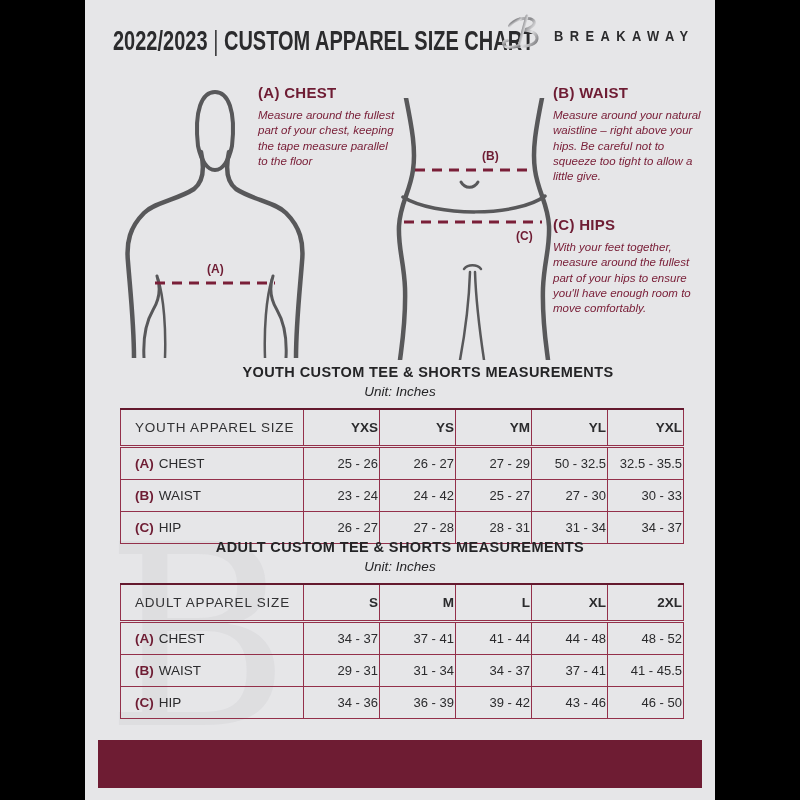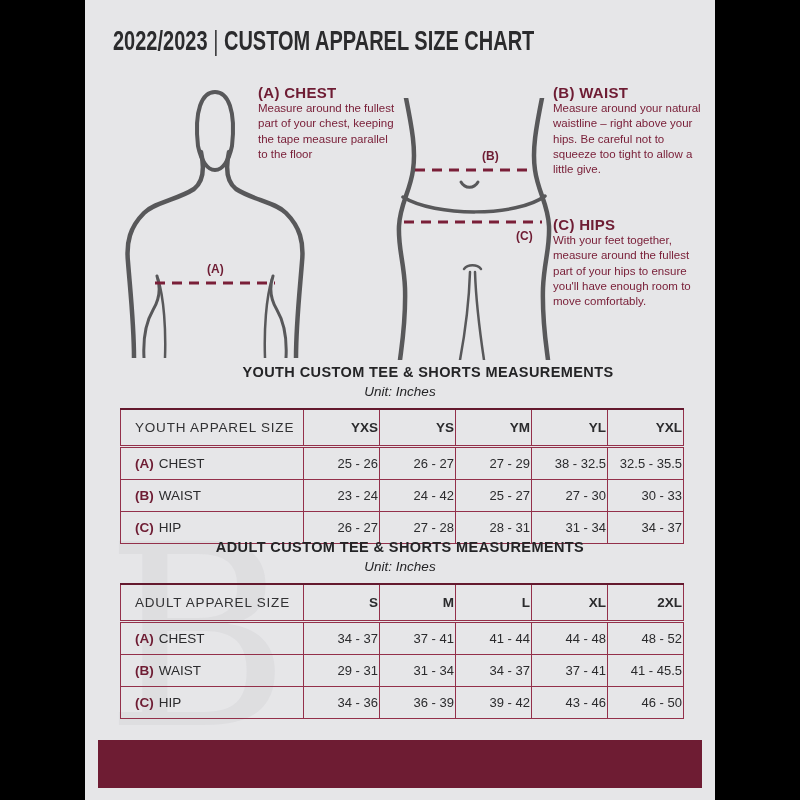--- a/index.html
+++ b/index.html
@@ -23,21 +23,21 @@
   .fig-right{left:305px;top:98px;}
   .body-line{fill:none;stroke:#58585a;stroke-linecap:round;}
   .dash-line{fill:none;stroke:#7a1f38;stroke-width:3.2;stroke-dasharray:10 7;}
   .fig-label{font-family:"Liberation Sans",sans-serif;font-size:12px;font-weight:800;fill:#6e1c33;}
 
   .guide{position:absolute;z-index:1;}
   .guide-chest{left:173px;top:84px;width:142px;}
   .guide-waist{left:468px;top:84px;width:154px;}
   .guide-hips{left:468px;top:216px;width:154px;}
   .guide-heading{font-size:15px;font-weight:800;color:#6e1c33;letter-spacing:.3px;}
-  .guide-desc{font-size:11.5px;color:#7a2039;line-height:1.33;}
+  .guide-desc{margin-top:7px;font-size:11.5px;font-style:italic;color:#7a2039;line-height:1.33;}
 
   .section-title{position:absolute;left:0;width:100%;z-index:1;text-align:center;font-weight:700;
     font-size:14.5px;color:#242426;letter-spacing:.4px;}
   .section-unit{position:absolute;left:0;width:100%;z-index:1;text-align:center;font-style:italic;
     font-size:13.5px;color:#242426;}
   .t-youth-title{top:364px;margin-left:28px;} .t-youth-unit{top:384px;}
   .t-adult-title{top:539px;} .t-adult-unit{top:559px;}
 
   table.size-table{position:absolute;left:35px;width:563px;z-index:1;border-collapse:collapse;
     table-layout:fixed;}
@@ -59,20 +59,41 @@
 </head>
 <body>
 
 <div class="frame">
   <div class="page">
 
     <div class="watermark">B</div>
 
     <div class="hdr-title"><span>2022/2023</span><span class="hdr-sep">|</span><span>CUSTOM APPAREL SIZE CHART</span></div>
 
+    <div class="brand-block">
+      <span>
+        <svg width="44" height="44" viewBox="0 0 44 44">
+          <defs>
+            <linearGradient id="lg" x1="0" y1="0" x2="1" y2="1">
+              <stop offset="0" stop-color="#c9c9cb"></stop>
+              <stop offset="0.35" stop-color="#8a8a8d"></stop>
+              <stop offset="0.6" stop-color="#e0e0e2"></stop>
+              <stop offset="1" stop-color="#707073"></stop>
+            </linearGradient>
+          </defs>
+          <g fill="none" stroke="url(#lg)" stroke-width="3" stroke-linecap="round">
+            <path d="M 19 7 C 36 3 39 15 22 18 C 41 18 42 36 17 34"></path>
+            <path d="M 26 4 C 23 14 20 26 18 34"></path>
+            <path d="M 18 34 C 11 35.5 6 35.5 4.5 34.5 C 1 32.5 2.5 28.5 6.5 28.5"></path>
+            <path d="M 19 7 C 14 8.5 10.5 11 8.5 14"></path>
+          </g>
+        </svg>
+      </span>
+      <span class="brand-name">BREAKAWAY</span>
+    </div>
 
     <svg class="fig fig-left" width="185" height="276" viewBox="0 0 185 276">
       <path class="body-line" stroke-width="4" d="M 73 64 C 69 28 77 10 90 10 C 103 10 111 28 107 64 C 104 78 98 88 90 88 C 82 88 76 78 73 64"></path>
       <path class="body-line" stroke-width="4.5" d="M 76 70 C 80 88 78 100 69 107 C 52 118 30 120 19 131 C 5 145 1 160 3 180 C 5 206 9 242 9 276"></path>
       <path class="body-line" stroke-width="4.5" d="M 104 70 C 100 88 102 100 111 107 C 128 118 150 120 161 131 C 175 145 179 160 177 180 C 175 206 171 242 171 276"></path>
       <path class="body-line" stroke-width="3" d="M 32 194 C 36 206 34 218 28 228 C 21 240 18 258 19 276"></path>
       <path class="body-line" stroke-width="2.5" d="M 33 197 C 39 216 41 248 40 276"></path>
       <path class="body-line" stroke-width="3" d="M 148 194 C 144 206 146 218 152 228 C 159 240 162 258 161 276"></path>
       <path class="body-line" stroke-width="2.5" d="M 147 197 C 141 216 139 248 140 276"></path>
       <path class="dash-line" d="M 30 201 L 150 201"></path>
@@ -127,21 +148,21 @@
           <th class="size-col">YL</th>
           <th class="size-col">YXL</th>
         </tr>
       </thead>
       <tbody>
         <tr>
           <td class="row-label"><span class="prefix">(A)</span><span>CHEST</span></td>
           <td class="cell">25 - 26</td>
           <td class="cell">26 - 27</td>
           <td class="cell">27 - 29</td>
-          <td class="cell">38 - 32.5</td>
+          <td class="cell">50 - 32.5</td>
           <td class="cell">32.5 - 35.5</td>
         </tr>
         <tr>
           <td class="row-label"><span class="prefix">(B)</span><span>WAIST</span></td>
           <td class="cell">23 - 24</td>
           <td class="cell">24 - 42</td>
           <td class="cell">25 - 27</td>
           <td class="cell">27 - 30</td>
           <td class="cell">30 - 33</td>
         </tr>

